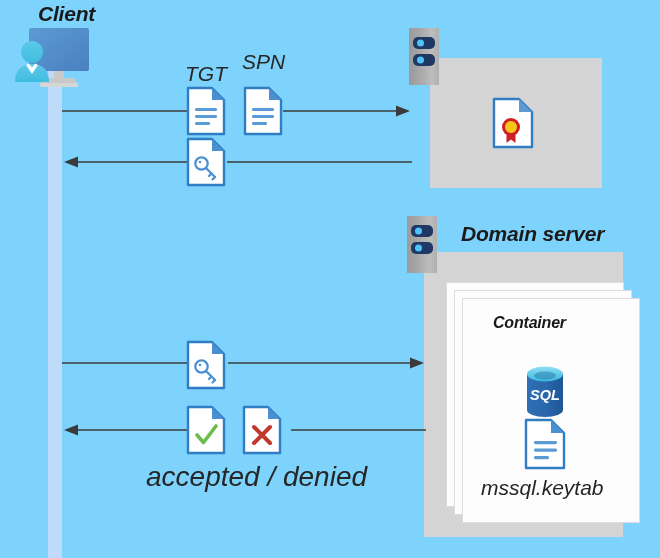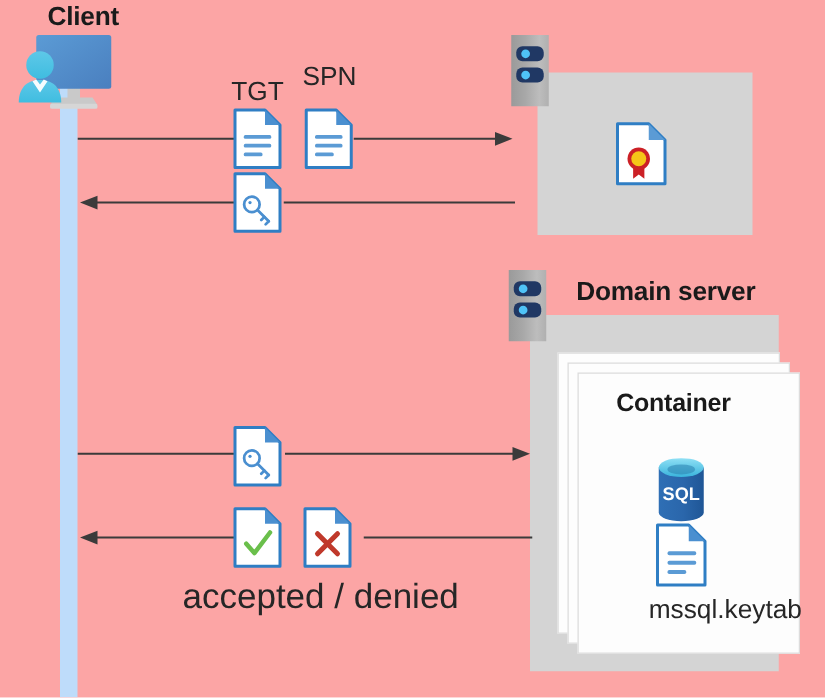--- a/index.html
+++ b/index.html
@@ -1,17 +1,17 @@
 <!DOCTYPE html>
 <html><head>
 <meta charset="utf-8">
 <style>
   html,body{margin:0;padding:0;background:#ffffff;}
   body{font-family:"Liberation Sans","DejaVu Sans",sans-serif;}
-  #stage{position:relative;width:660px;height:558px;background:#fca5a5;overflow:hidden;}
+  #stage{position:relative;width:660px;height:558px;background:#7dd3fc;overflow:hidden;font-style:italic;}
 
   .abs{position:absolute;}
 
   
   .title-bold{
     font-weight:bold;color:#1a1a1a;letter-spacing:-0.2px;
   }
   .lbl-plain{color:#262626;}
 
   
@@ -149,21 +149,21 @@
     <div class="bar" style="left:4px;top:9px;width:22px;height:12px;"></div>
     <div class="bar" style="left:4px;top:26px;width:22px;height:12px;"></div>
   </div>
 
   <div class="abs title-bold" style="left:461px;top:221px;font-size:21px;line-height:25px;">Domain server</div>
 
   <div class="abs cardstack" style="left:446px;top:282px;width:176px;height:223px;"></div>
   <div class="abs cardstack" style="left:454px;top:290px;width:176px;height:223px;"></div>
   <div class="abs cardstack" style="left:462px;top:298px;width:176px;height:223px;"></div>
 
-  <div class="abs title-bold" style="left:493px;top:311px;font-size:20px;line-height:24px;">Container</div>
+  <div class="abs title-bold" style="left:493px;top:311px;font-size:16px;line-height:24px;">Container</div>
 
   <div class="abs" style="left:521px;top:364px;width:48px;height:56px;">
     <svg class="svgwrap" width="48" height="56" viewBox="0 0 48 56" xmlns="http://www.w3.org/2000/svg">
       <defs>
         <linearGradient id="dbBody" x1="0" y1="0" x2="1" y2="0">
           <stop offset="0" stop-color="#2f6fb5"></stop>
           <stop offset="0.55" stop-color="#2a66ab"></stop>
           <stop offset="1" stop-color="#1f5696"></stop>
         </linearGradient>
         <linearGradient id="dbTop" x1="0" y1="0" x2="0" y2="1">
@@ -181,21 +181,21 @@
   <div class="abs" style="left:524px;top:418px;width:42px;height:52px;">
     <svg class="svgwrap" width="42" height="52" viewBox="0 0 42 52" xmlns="http://www.w3.org/2000/svg">
       <path d="M2 2 h25 l13 13 v35 h-38 z" fill="#ffffff" stroke="#2f7ec4" stroke-width="2.4" stroke-linejoin="round"></path>
       <path d="M27 2 l13 13 h-13 z" fill="#4a8fd0"></path>
       <rect x="10" y="23" width="23" height="3.2" rx="1.4" fill="#5b9bd5"></rect>
       <rect x="10" y="30.5" width="23" height="3.2" rx="1.4" fill="#5b9bd5"></rect>
       <rect x="10" y="38" width="15" height="3.2" rx="1.4" fill="#5b9bd5"></rect>
     </svg>
   </div>
 
-  <div class="abs lbl-plain" style="left:481px;top:476px;font-size:21px;line-height:24px;margin-left:38px;">mssql.keytab</div>
+  <div class="abs lbl-plain" style="left:481px;top:476px;font-size:21px;line-height:24px;">mssql.keytab</div>
 
   <div class="abs" style="left:62px;top:356px;width:364px;height:14px;">
     <svg class="svgwrap" width="364" height="14" viewBox="0 0 364 14" xmlns="http://www.w3.org/2000/svg">
       <line x1="0" y1="7" x2="126" y2="7" stroke="#3b3b3b" stroke-width="1.6"></line>
       <line x1="166" y1="7" x2="352" y2="7" stroke="#3b3b3b" stroke-width="1.6"></line>
       <path d="M362 7 L348 1.5 L348 12.5 Z" fill="#3b3b3b"></path>
     </svg>
   </div>
 
   <div class="abs" style="left:186px;top:340px;width:40px;height:50px;">

